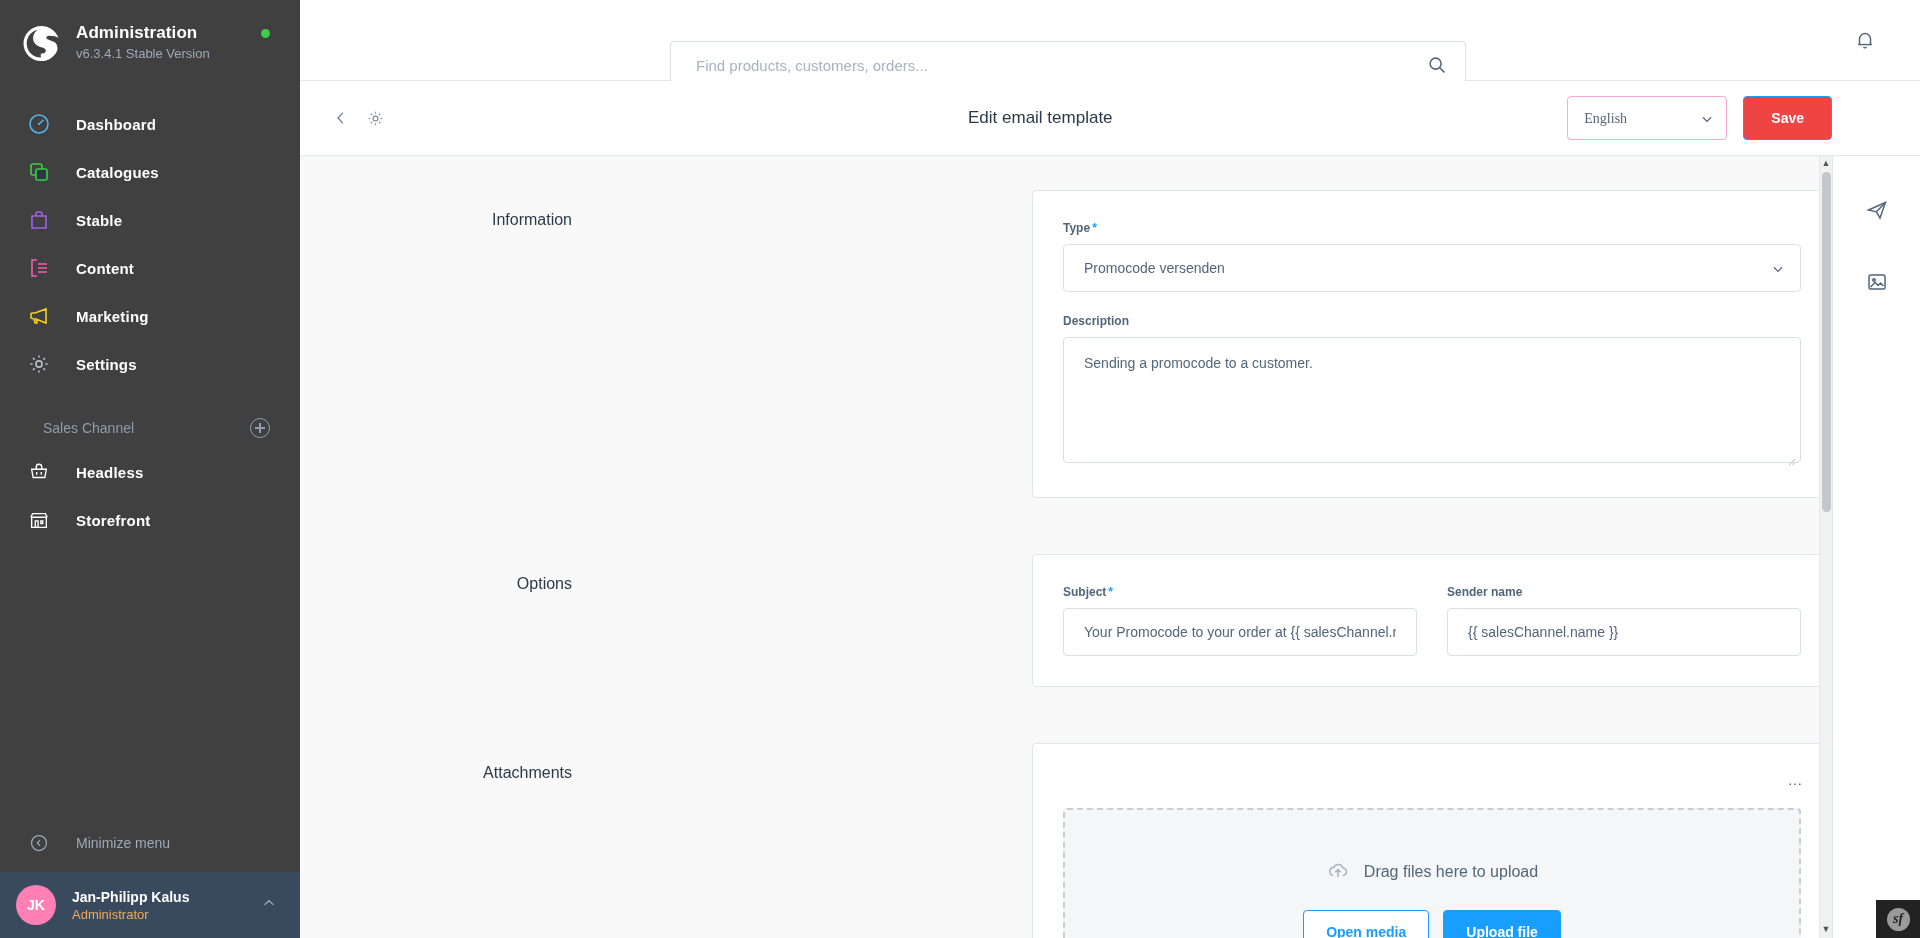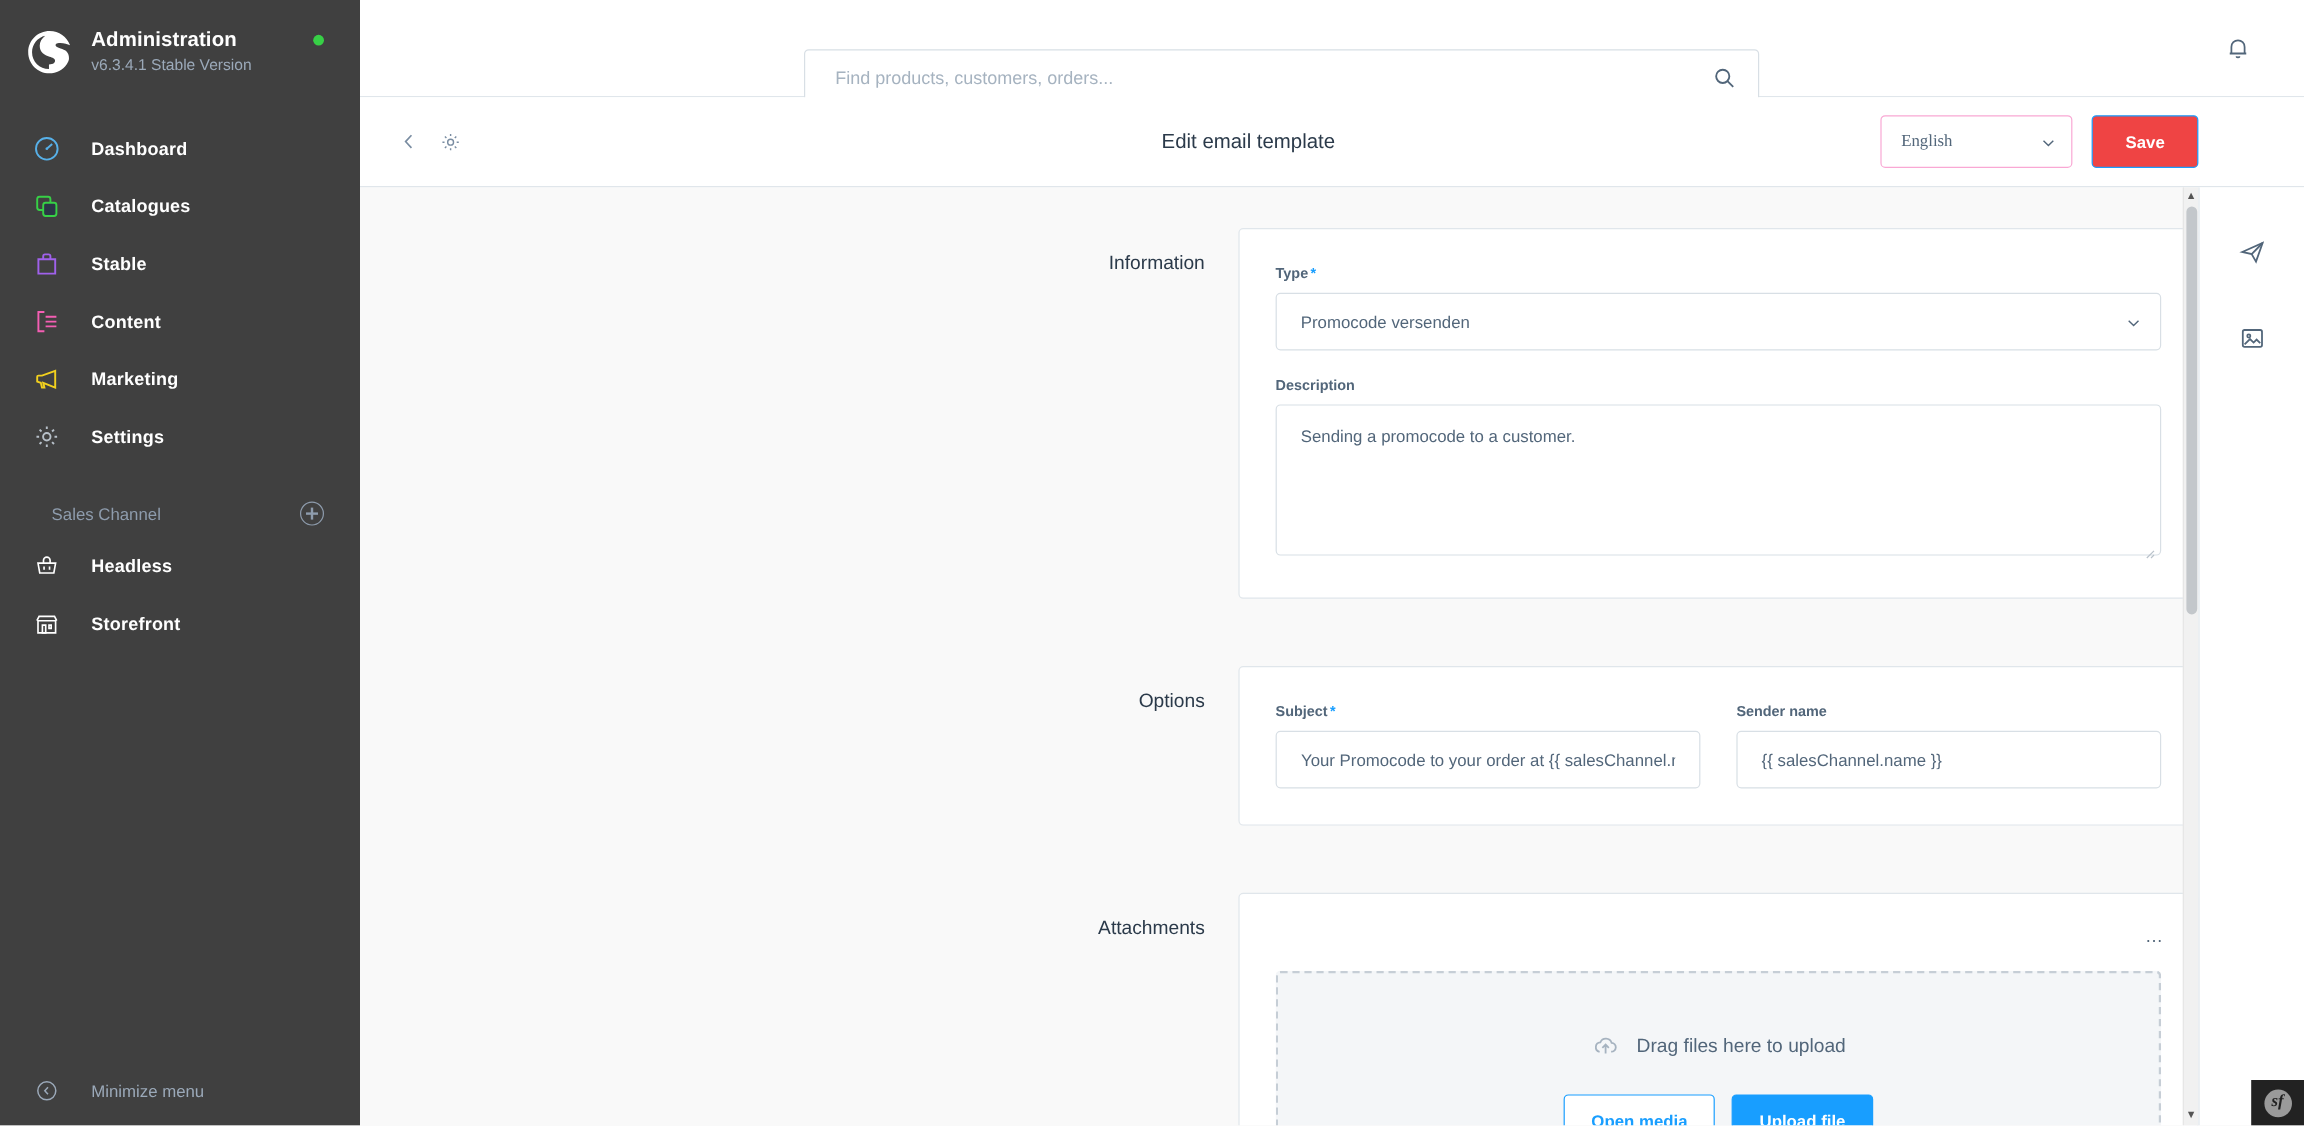--- a/index.html
+++ b/index.html
@@ -156,21 +156,21 @@
     flex: 1 1 auto; overflow: hidden; position: relative;
     padding: 0 0 0 0;
   }
   .scrollarea {
     position: absolute; inset: 0; right: 88px;
     overflow: hidden;
   }
   .sheet { padding: 34px 0 40px 0; }
 
   .card-row {
-    display: flex; justify-content: flex-end;
+    display: flex; justify-content: space-between;
     margin-bottom: 56px;
   }
   .card-label {
     width: 300px; flex: 0 0 300px;
     text-align: right; padding-right: 28px; padding-top: 21px;
     font-size: 16px; color: #2b3a4a;
   }
   .card {
     width: 800px; flex: 0 0 800px;
     background: #fff; border: 1px solid #e0e6eb; border-radius: 4px;
@@ -399,20 +399,32 @@
     <div class="minimize">
       <span class="nav-ico">
         <svg width="20" height="20" viewBox="0 0 24 24" fill="none" stroke="#9ba9b9" stroke-width="1.5">
           <circle cx="12" cy="12" r="9"></circle>
             <path d="M13.2 8.5L10 12l3.2 3.5"></path>
         </svg>
       </span>
       <span>Minimize menu</span>
     </div>
 
+    <div class="userbar">
+      <span class="avatar">JK</span>
+      <span class="user-meta">
+        <span class="user-name">Jan-Philipp Kalus</span>
+        <span class="user-role">Administrator</span>
+      </span>
+      <span class="user-caret">
+        <svg width="18" height="18" viewBox="0 0 24 24" fill="none" stroke="#9ba9b9" stroke-width="1.8">
+            <path d="M6 14.5L12 9l6 5.5"></path>
+          </svg>
+      </span>
+    </div>
   </aside>
 
   <section class="main">
 
     <header class="topbar">
       <div class="searchwrap">
         <input class="search-input" type="text" placeholder="Find products, customers, orders..." style="">
         <span class="search-icon">
           <svg width="22" height="22" viewBox="0 0 24 24" fill="none" stroke="#52667a" stroke-width="1.7">
             <circle cx="10.5" cy="10.5" r="6"></circle>

